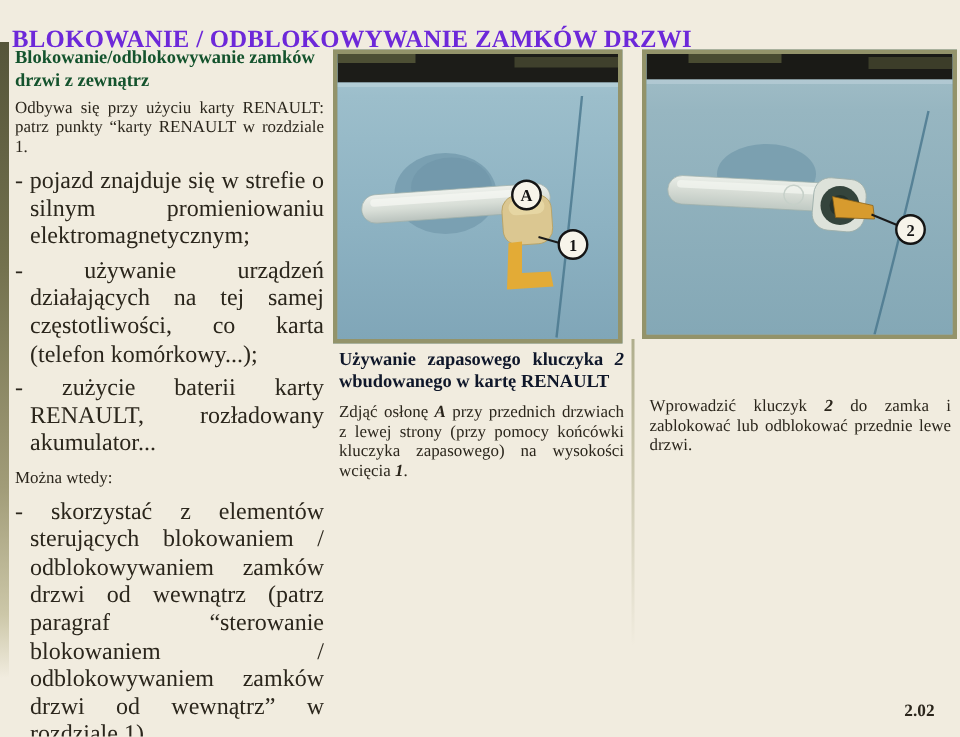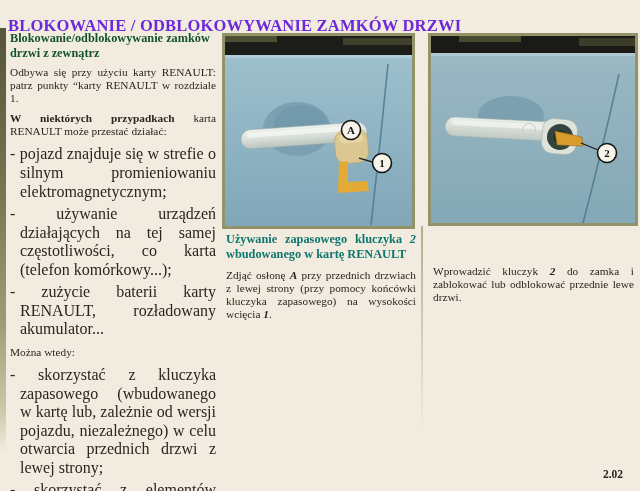--- a/index.html
+++ b/index.html
@@ -40,21 +40,21 @@
   .sub-lead{font-size:11.3px;margin:0 0 5px 0;}
   
   .photo-frame{
     position:absolute;border:3px solid #93936a;background:#8db2c2;line-height:0;
   }
   .fig1{left:222px;top:33px;}
   .fig2{left:428px;top:33px;}
   
   .col-mid{position:absolute;left:226px;top:232px;width:190px;}
   .col-mid h3{
-    font-size:12.3px;font-weight:bold;margin:0 0 7px 0;line-height:1.2;text-align:justify;color:#0f766e;
+    font-size:12.3px;font-weight:bold;margin:0 0 7px 0;line-height:1.2;text-align:justify;color:#0f172a;
   }
   .marker{font-style:italic;font-weight:bold;}
   
   .col-right{position:absolute;left:433px;top:265px;width:201px;}
   .page-number{
     position:absolute;right:17px;bottom:11px;
     font-size:11.5px;font-weight:bold;color:#2b261c;
   }
   .svg-label{font-family:"Liberation Serif","DejaVu Serif",serif;font-weight:bold;}
 </style>
@@ -62,29 +62,27 @@
 <body>
 
 <h1 class="page-title">BLOKOWANIE / ODBLOKOWYWANIE ZAMKÓW DRZWI</h1>
 
 <div class="binding-bar"></div>
 <div class="crease"></div>
 
 <div class="col-left">
   <h2>Blokowanie/odblokowywanie zamków drzwi z zewnątrz</h2>
   <p>Odbywa się przy użyciu karty RENAULT: patrz punkty “karty RENAULT w rozdziale 1.</p>
-  <p><span class="lead-bold">W niektórych przypadkach</span><span> karta RENAULT może przestać działać:</span></p>
   <div class="bullets">
     <div class="bullet">pojazd znajduje się w strefie o silnym promieniowaniu elektromagnetycznym;</div>
     <div class="bullet">używanie urządzeń działających na tej samej częstotliwości, co karta (telefon komórkowy...);</div>
     <div class="bullet">zużycie baterii karty RENAULT, rozładowany akumulator...</div>
   </div>
   <p class="sub-lead">Można wtedy:</p>
   <div class="bullets">
-    <div class="bullet">skorzystać z kluczyka zapasowego (wbudowanego w kartę lub, zależnie od wersji pojazdu, niezależnego) w celu otwarcia przednich drzwi z lewej strony;</div>
     <div class="bullet">skorzystać z elementów sterujących blokowaniem / odblokowywaniem zamków drzwi od wewnątrz (patrz paragraf “sterowanie blokowaniem / odblokowywaniem zamków drzwi od wewnątrz” w rozdziale 1).</div>
   </div>
 </div>
 
 <div class="photo-frame fig1">
   <svg width="187" height="190" viewBox="0 0 187 190">
     <defs>
       <linearGradient id="bg1" x1="0" y1="0" x2="0" y2="1">
         <stop offset="0" stop-color="#a8c6d2"></stop>
           <stop offset="0.15" stop-color="#9cbecb"></stop>

